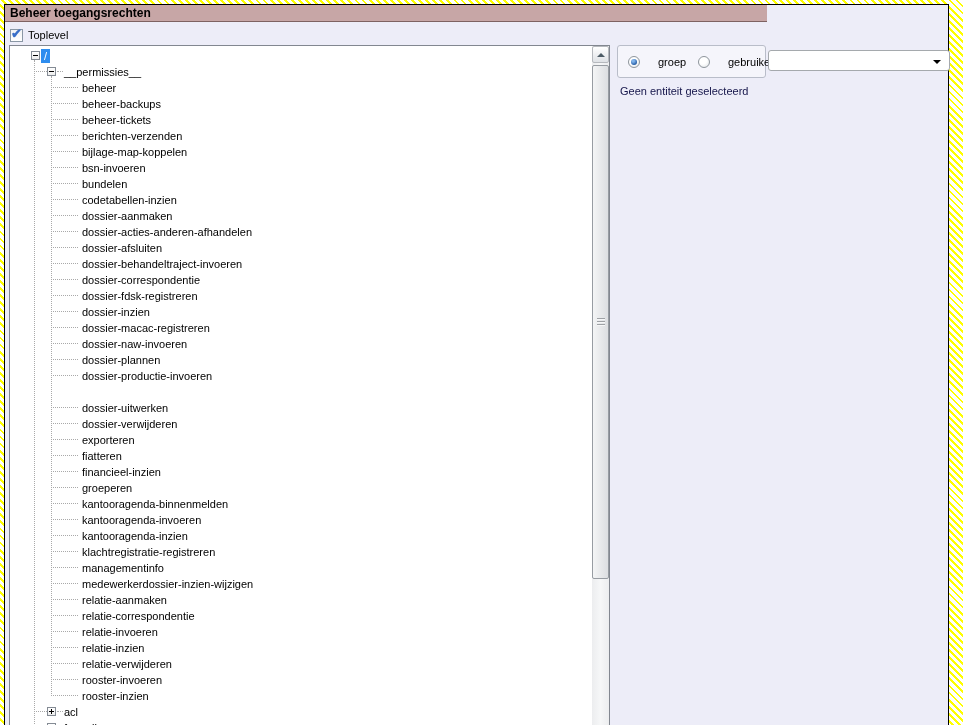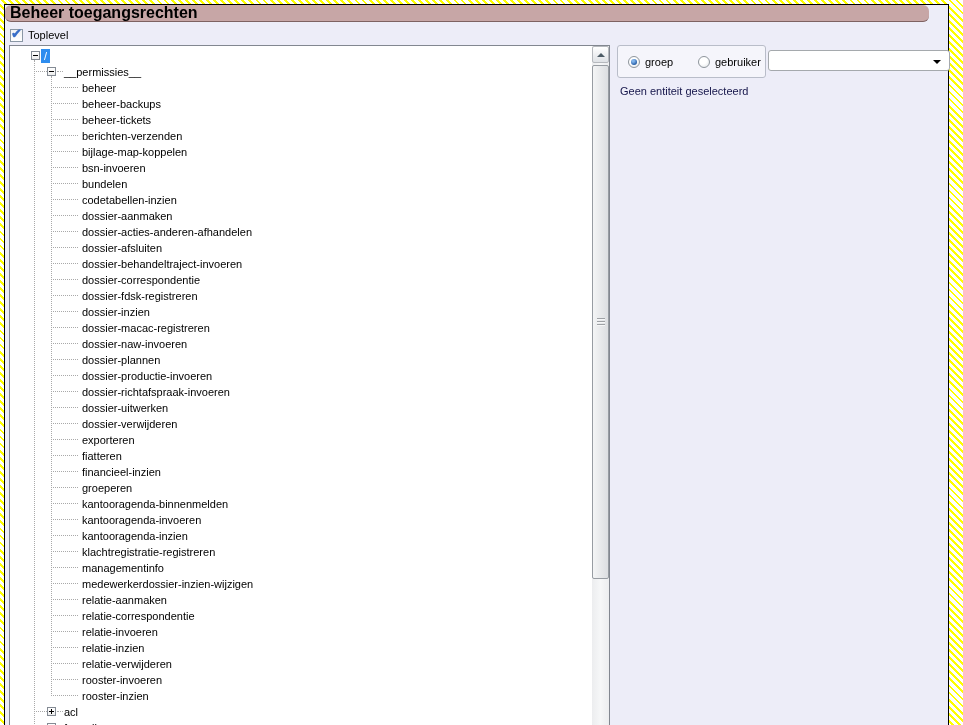--- a/index.html
+++ b/index.html
@@ -9,26 +9,25 @@
     font-size: 11px;
     color: #000;
     background: repeating-linear-gradient(45deg, #ffffff 0 3px, #ffff00 3px 5px);
   }
   .frame {
     position: absolute; left: 4px; top: 4px; width: 945px; height: 725px;
     border: 1px solid #000; border-bottom: none;
     background: #EDEDF8;
   }
   .titlebar {
-    position: absolute; left: 0; top: 0; width: 924px; height: 17px;
+    position: absolute; left: 0; top: 0; width: 762px; height: 17px;
     background: #C7A6A6;
     border-bottom: 1px solid #7E6262;
-    font-size: 16px; font-weight: bold; line-height: 16px;
+    font-size: 12px; font-weight: bold; line-height: 16px;
     padding-left: 5px;
-    border-radius: 6px;
   }
   
   .toplevel-row { position: absolute; left: 5px; top: 23px; height: 14px; display: flex; align-items: center; cursor: default; }
   .cb {
     position: relative; width: 13px; height: 13px;
     border: 1px solid #8A97A5; background: linear-gradient(#F2F3F4, #FFFFFF);
     display: inline-block;
   }
   .cb .check { position: absolute; left: 0px; top: -4px; font-size: 13px; color: #3A6FC8; font-weight: bold; }
   .toplevel-row .lbl { margin-left: 5px; }
@@ -65,21 +64,21 @@
   
   .groupbox {
     position: absolute; left: 612px; top: 40px; width: 149px; height: 33px;
     border: 1px solid #B9BDC9; border-radius: 3px; background: #F5F5FB;
   }
   .radio-row { position: absolute; display: flex; align-items: center; cursor: default; }
   .radio { position: relative; width: 12px; height: 12px; border-radius: 50%;
     border: 1px solid #8E959C; background: radial-gradient(circle at 40% 35%, #fff 40%, #DDE1E4); }
   .radio.sel::after { content: ""; position: absolute; left: 2px; top: 2px; right: 2px; bottom: 2px;
     border-radius: 50%; background: radial-gradient(circle at 38% 32%, #7FB2EA 20%, #1E56A0 75%); }
-  .radio-row .lbl { margin-left: 5px; }
+  .radio-row .lbl { margin-left: 18px; }
   .combo {
     position: absolute; left: 763px; top: 45px; width: 182px; height: 21px;
     border: 1px solid #A5A9AD; border-radius: 3px; background: #fff;
   }
   .combo .arr { position: absolute; right: 8px; top: 9px; width: 0; height: 0;
     border-left: 4px solid transparent; border-right: 4px solid transparent; border-top: 4px solid #000; }
   .status { position: absolute; left: 615px; top: 80px; color: #15154A; }
 </style>
 </head>
 <body>
@@ -180,24 +179,20 @@
           <div class="hstub" style="left: 41px; width: 27px;"></div>
           <span class="tlabel" style="left: 72px;">dossier-naw-invoeren</span>
         </div>
         <div class="trow" style="top: 306px;">
           <div class="hstub" style="left: 41px; width: 27px;"></div>
           <span class="tlabel" style="left: 72px;">dossier-plannen</span>
         </div>
         <div class="trow" style="top: 322px;">
           <div class="hstub" style="left: 41px; width: 27px;"></div>
           <span class="tlabel" style="left: 72px;">dossier-productie-invoeren</span>
-        </div>
-        <div class="trow" style="top: 338px;">
-          <div class="hstub" style="left: 41px; width: 27px;"></div>
-          <span class="tlabel" style="left: 72px;">dossier-richtafspraak-invoeren</span>
         </div>
         <div class="trow" style="top: 354px;">
           <div class="hstub" style="left: 41px; width: 27px;"></div>
           <span class="tlabel" style="left: 72px;">dossier-uitwerken</span>
         </div>
         <div class="trow" style="top: 370px;">
           <div class="hstub" style="left: 41px; width: 27px;"></div>
           <span class="tlabel" style="left: 72px;">dossier-verwijderen</span>
         </div>
         <div class="trow" style="top: 386px;">

